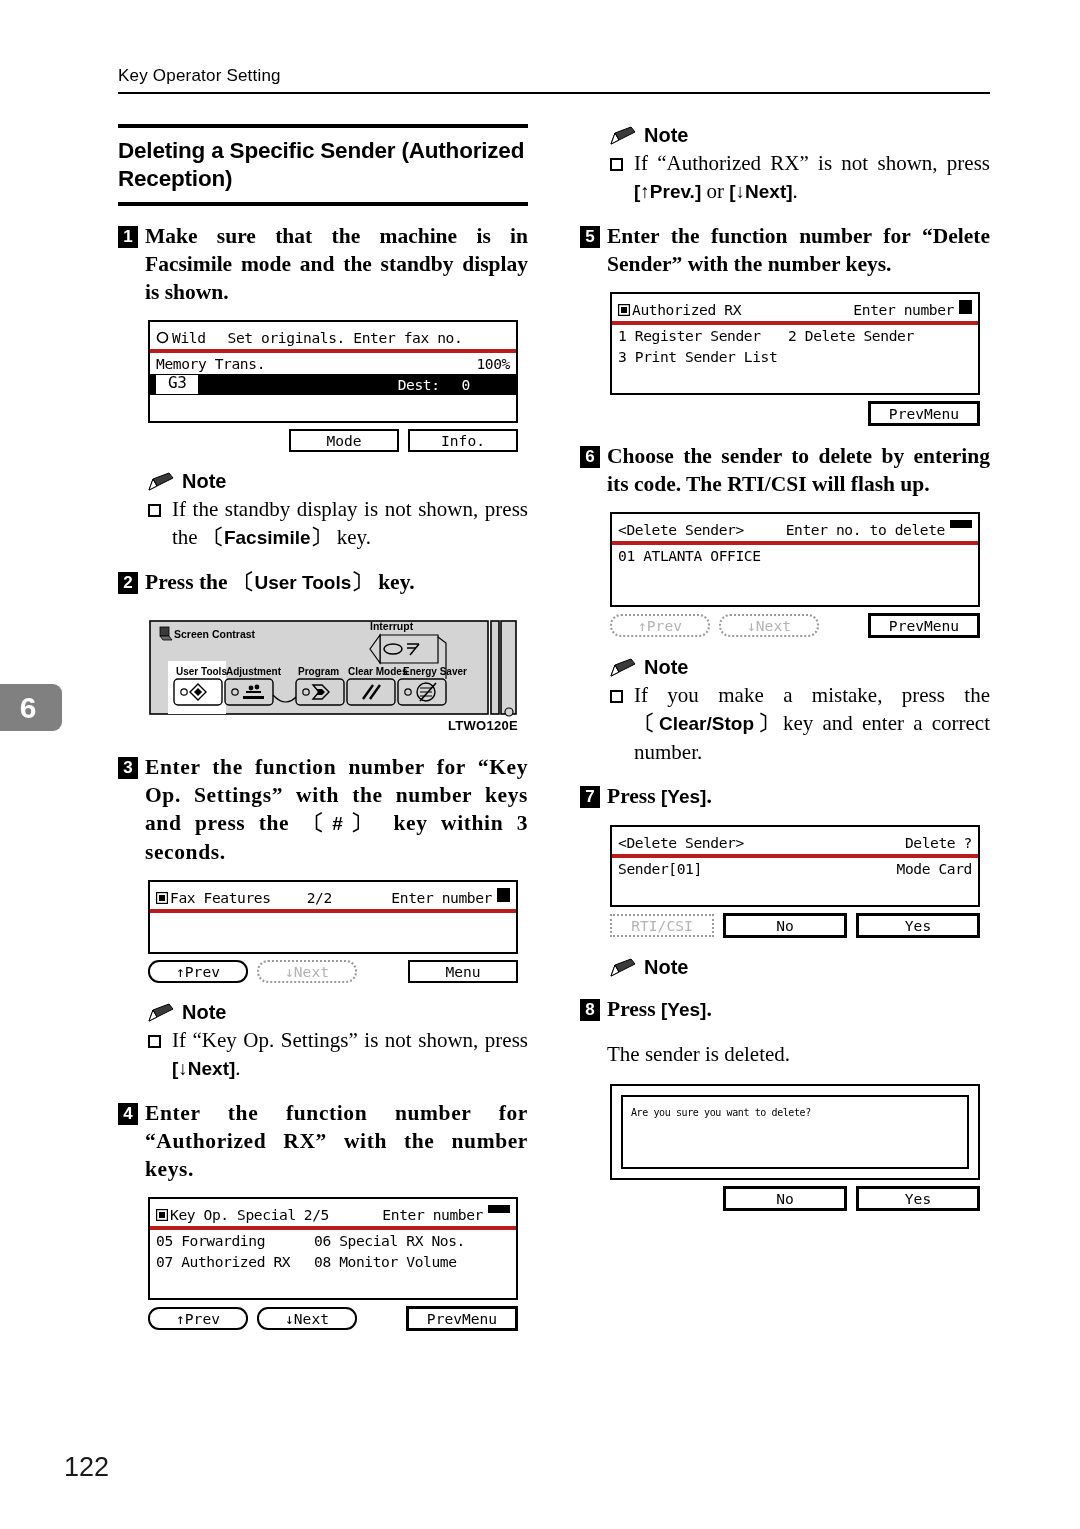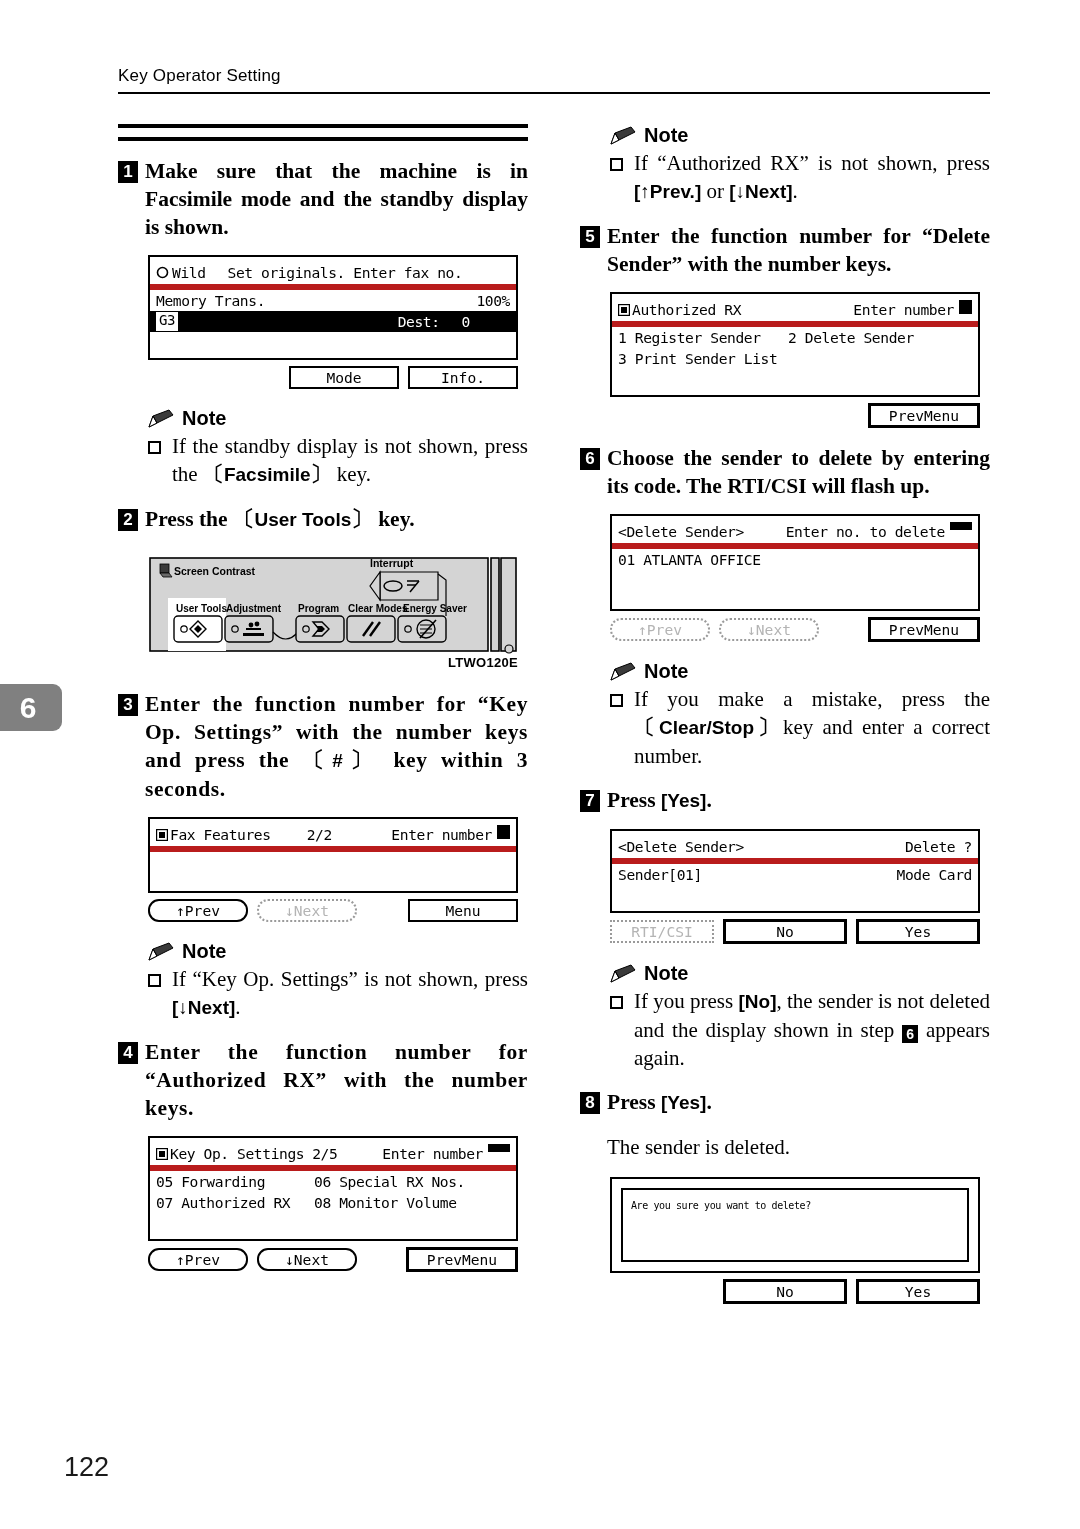--- a/index.html
+++ b/index.html
@@ -204,21 +204,21 @@
     letter-spacing: -0.4px;
     box-sizing: border-box;
   }
   .lcd-row {
     display: flex;
     padding: 1px 6px;
     white-space: pre;
     box-sizing: border-box;
   }
   .lcd-row.titlebar {
-    border-bottom: 6px solid #b91c1c;
+    border-bottom: 4px solid #b91c1c;
     padding-bottom: 2px;
   }
   .lcd-row.invert {
     background: #000;
     color: #fff;
   }
   .lcd-spacer { height: 13px; }
   .lcd-grow { flex: 1 1 auto; }
   .lcd-caret {
     display: inline-block;
@@ -227,23 +227,23 @@
     background: #000;
     vertical-align: -2px;
   }
   .lcd-caret.dbl { width: 22px; height: 8px; vertical-align: 1px; }
   .g3-badge {
     display: inline-block;
     border: 2px solid #fff;
     background: #fff;
     color: #000;
     font-family: "DejaVu Sans Mono", monospace;
-    font-size: 14px;
+    font-size: 16px;
     line-height: 12px;
-    padding: 0 1px;
+    padding: 0 10px;
     vertical-align: 1px;
   }
 
   .lcd-btnrow {
     display: flex;
     align-items: center;
     margin-top: 6px;
     font-family: "DejaVu Sans Mono", monospace;
     font-size: 14.6px;
     justify-content: flex-end;
@@ -287,20 +287,21 @@
 <div class="running-head">Key Operator Setting</div>
 <div class="running-head-rule"></div>
 
 <div class="chapter-tab">6</div>
 
 <div class="page-number">122</div>
 
 <div class="col col-left">
 
   <div class="sect-rule-top"></div>
+  <div class="sect-title">Deleting a Specific Sender (Authorized Reception)</div>
   <div class="sect-rule-bot"></div>
 
   <div class="step">
     <div class="step-num">1</div>
     <div class="step-text">Make sure that the machine is in Facsimile mode and the standby display is shown.</div>
   </div>
 
   <div class="lcd-wrap">
     <div class="lcd-screen">
       <div class="lcd-row titlebar">
@@ -486,21 +487,21 @@
     <div class="step-text loose">Enter the function number for “Authorized RX” with the number keys.</div>
   </div>
 
   <div class="lcd-wrap">
     <div class="lcd-screen">
       <div class="lcd-row titlebar">
         <svg width="12" height="12" viewBox="0 0 12 12" style="margin:4px 2px 0 0">
           <rect x="0.5" y="0.5" width="11" height="11" fill="none" stroke="#000" stroke-width="1.4"></rect>
           <rect x="3" y="3" width="6" height="6" fill="#000"></rect>
         </svg>
-        <span>Key Op. Settings</span>
+        <span>Key Op. Special</span>
         <span style="width:8px"></span>
         <span>2/5</span>
         <span class="lcd-grow"></span>
         <span>Enter number</span>
         <span class="lcd-caret dbl" style="margin-left:5px"></span>
       </div>
       <div class="lcd-row">
         <span style="width:158px">05 Forwarding</span>
         <span>06 Special RX Nos.</span>
       </div>
@@ -649,29 +650,20 @@
   </div>
 
   <div class="note-head">
     <svg class="note-pencil" width="26" height="20" viewBox="0 0 26 20">
       <polygon points="1,18 5,7 21,1 25,6 9,14" fill="#3a3a3a" stroke="#000" stroke-width="1"></polygon>
       <polygon points="1,18 5,7 9,14" fill="#ffffff" stroke="#000" stroke-width="1"></polygon>
       <line x1="5" y1="7" x2="9" y2="14" stroke="#000" stroke-width="1"></line>
     </svg>
     <span class="note-label">Note</span>
   </div>
-  <div class="note-item">
-    <div class="note-bullet"></div>
-    <div class="note-text">
-      <span>If you press</span>
-      <span class="kb">[No]</span><span>, the sender is not deleted and the display shown in step</span>
-      <span class="inline-step-num">6</span>
-      <span>appears again.</span>
-    </div>
-  </div>
 
   <div class="step">
     <div class="step-num">8</div>
     <div class="step-text" style="text-align:left">
       <span>Press</span>
       <span class="keycap">[</span><span class="keycap">Yes</span><span class="keycap">]</span><span>.</span>
     </div>
   </div>
   <div class="step-body">The sender is deleted.</div>
 

